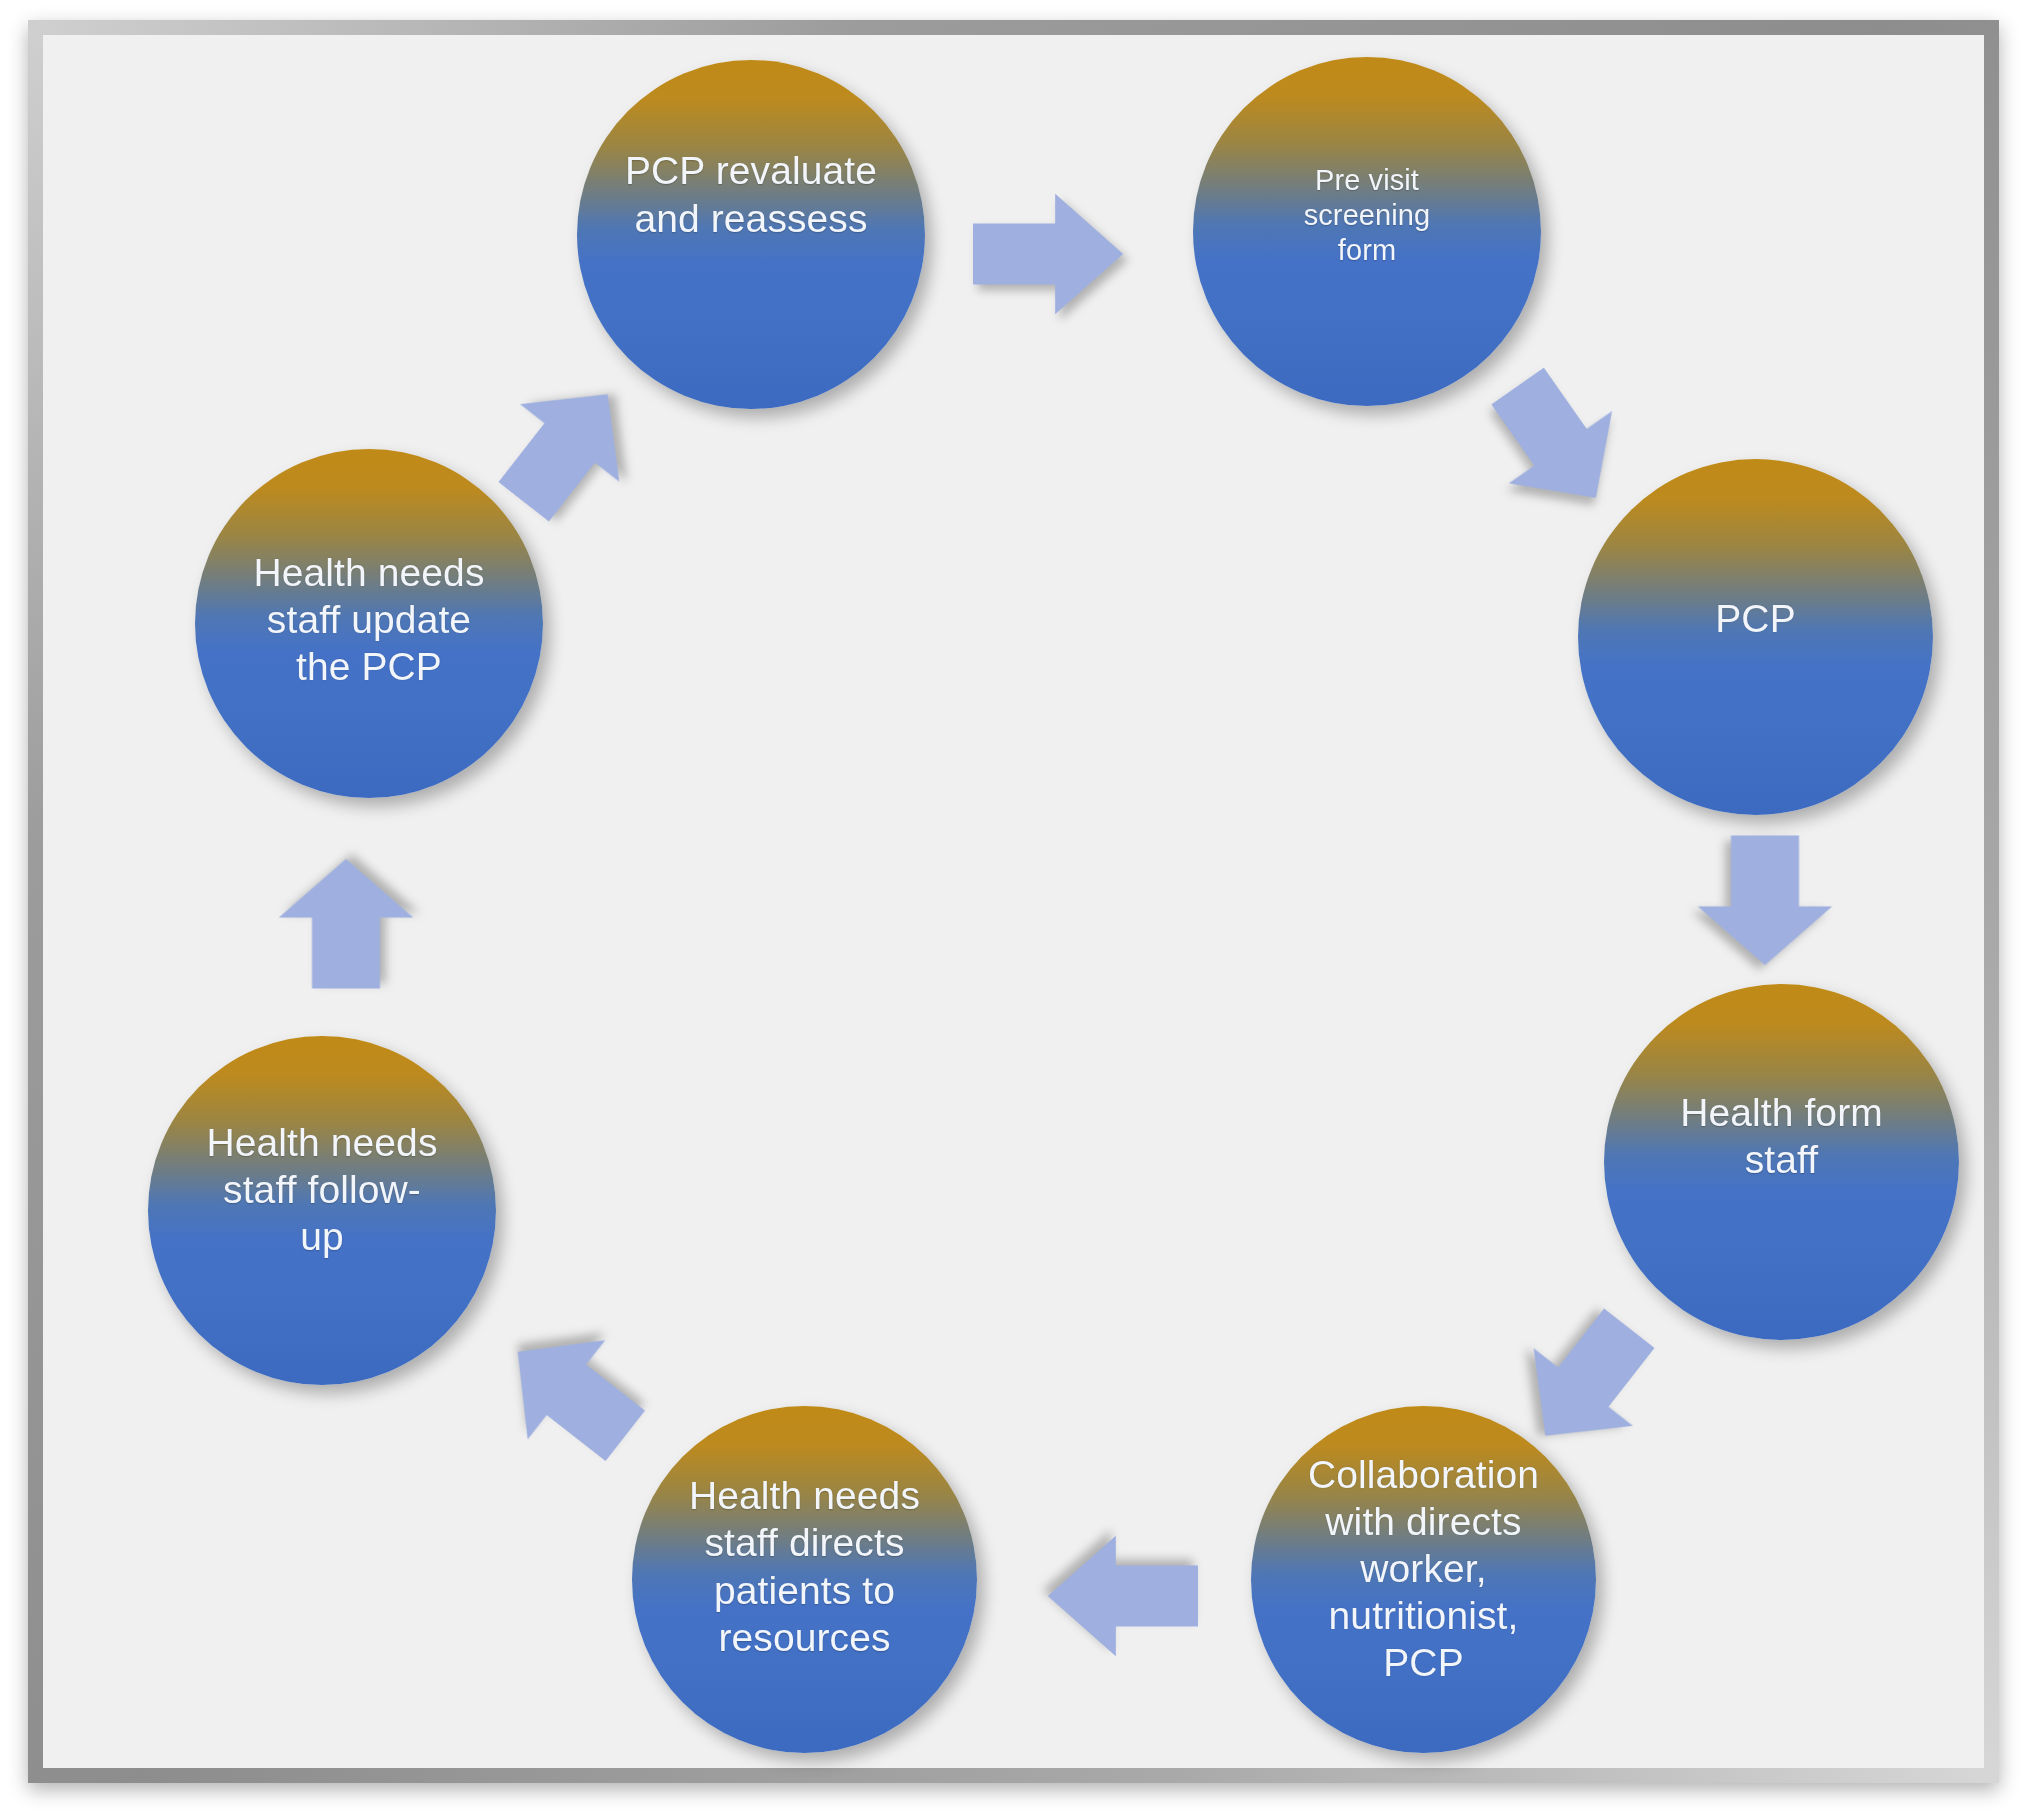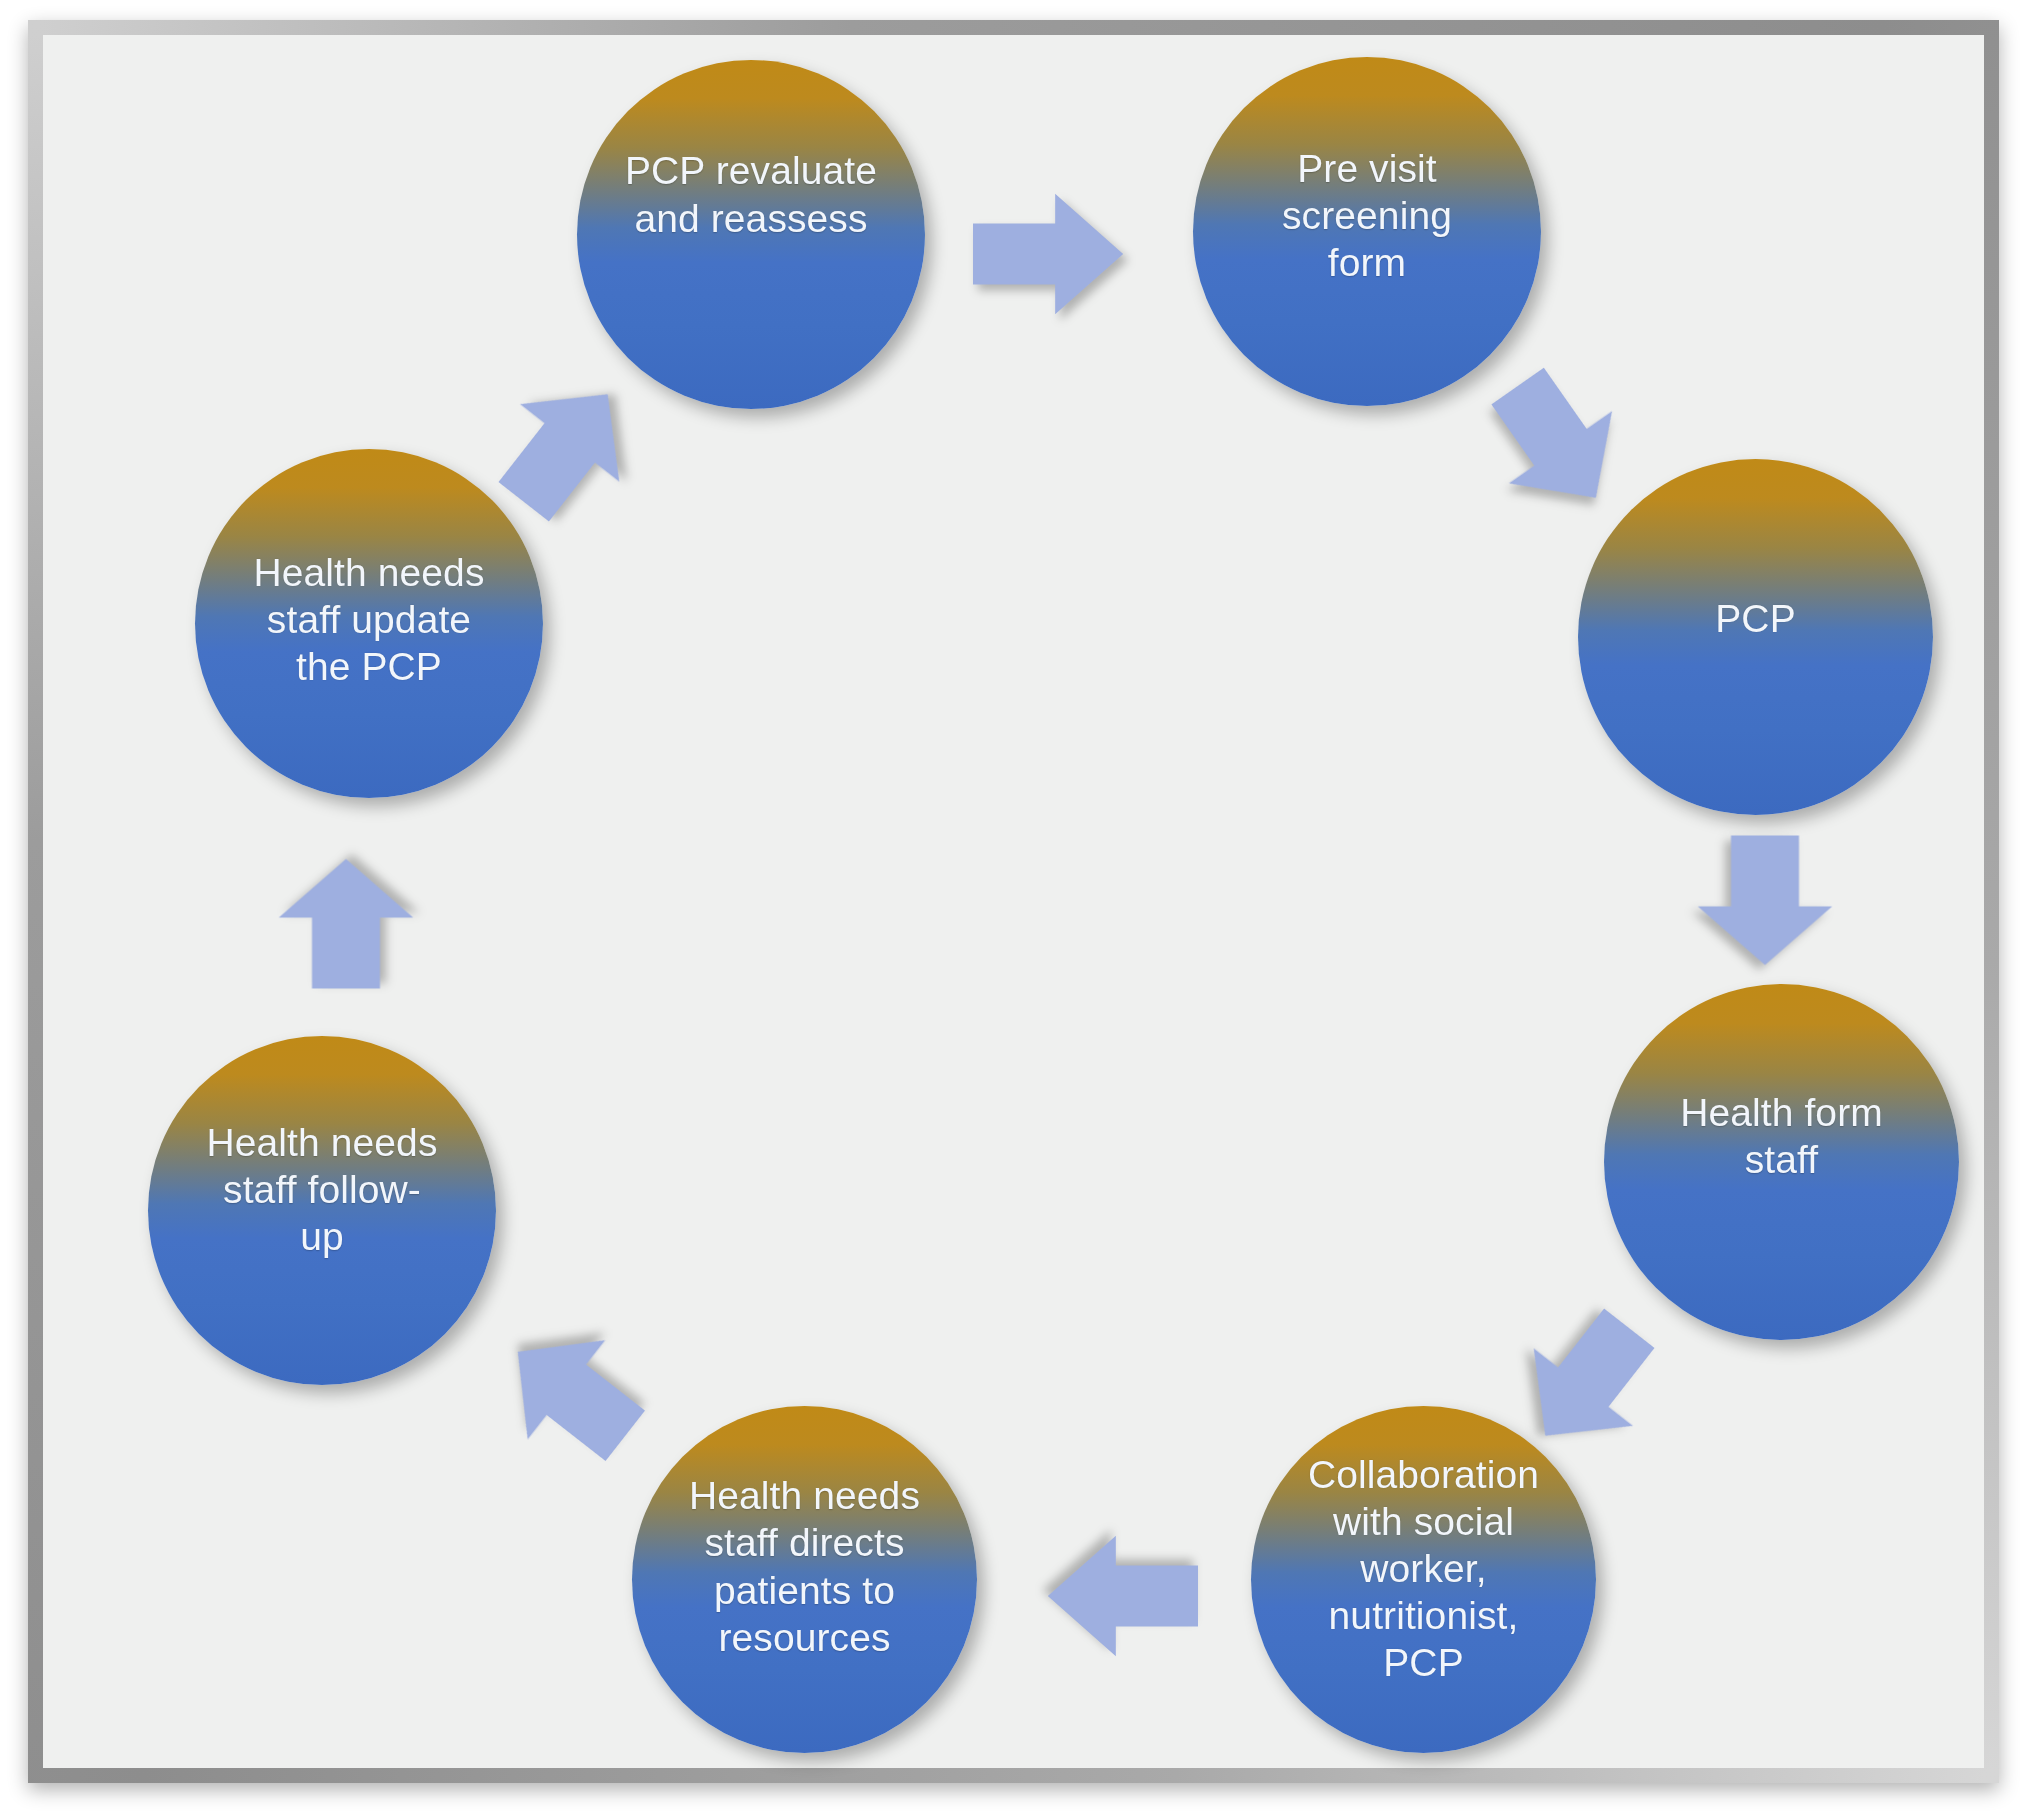--- a/index.html
+++ b/index.html
@@ -63,21 +63,21 @@
     padding: 0 4.3px;
     text-shadow: 0 0.7px 1.4px rgba(0,0,0,0.22);
     white-space: pre-line;
   }
 
   
   #node-pcp-revaluate      { left: 577px;  top: 47px;   width: 348px; height: 349px; }
   #node-pcp-revaluate .label { font-size: 39px; transform: translateY(-40px); }
 
   #node-pre-visit          { left: 1193px; top: 44px;   width: 348px; height: 349px; }
-  #node-pre-visit .label   { font-size: 39px; transform: translateY(-15.6px); }
+  #node-pre-visit .label   { font-size: 29px; transform: translateY(-15.6px); }
 
   #node-pcp                { left: 1578px; top: 446px;  width: 355px; height: 356px; }
   #node-pcp .label         { font-size: 39px; transform: translateY(-18.5px); }
 
   #node-health-need-staff  { left: 1604px; top: 971px; width: 355px; height: 356px; }
   #node-health-need-staff .label { font-size: 39px; transform: translateY(-25.6px); }
 
   #node-collaboration      { left: 1251px; top: 1393px; width: 345px; height: 347px; }
   #node-collaboration .label { font-size: 39px; transform: translateY(-11.4px); }
 
@@ -129,21 +129,21 @@
     <div class="label">PCP</div>
   </div>
 
   <div class="node" id="node-health-need-staff">
     <div class="label">Health form
 staff</div>
   </div>
 
   <div class="node" id="node-collaboration">
     <div class="label">Collaboration
-with social
+with directs
 worker,
 nutritionist,
 PCP</div>
   </div>
 
   <div class="node" id="node-directs-resources">
     <div class="label">Health needs
 staff directs
 patients to
 resources</div>

